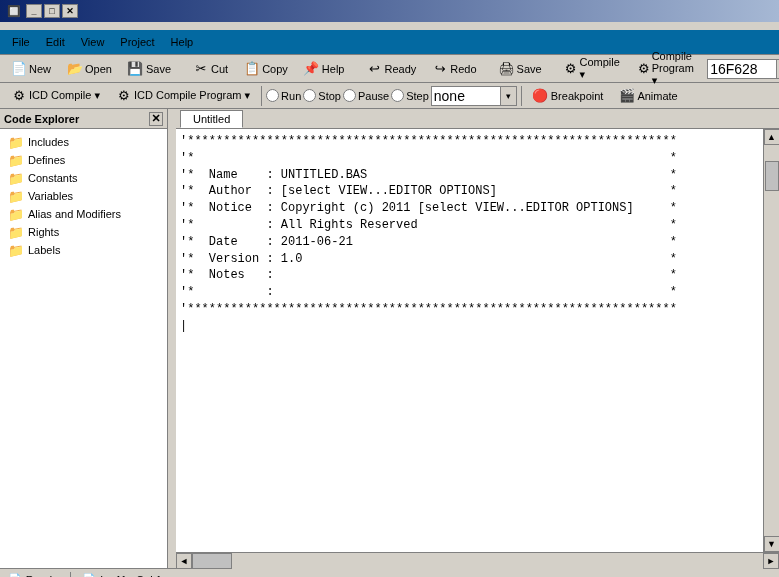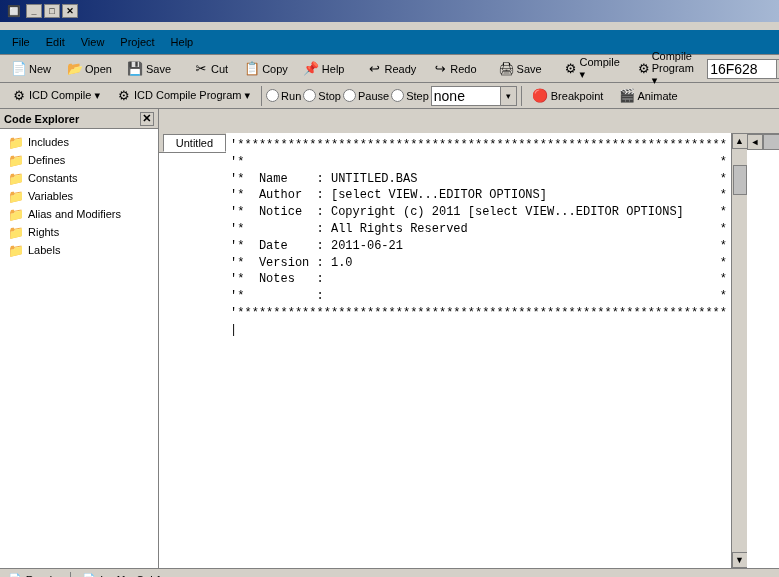--- a/index.html
+++ b/index.html
@@ -113,20 +113,21 @@
       padding: 2px 4px;
       border-bottom: 1px solid #808080;
       gap: 2px;
     }
 
     
     #main-layout {
       display: flex;
       flex-direction: row;
       height: calc(577px - 22px - 20px - 28px - 26px - 24px - 22px);
+      gap: 8px;
     }
 
     
     #code-explorer {
       width: 168px;
       background: white;
       border-right: 1px solid #808080;
       display: flex;
       flex-direction: column;
     }
@@ -203,23 +204,22 @@
     }
     .tab.active {
       background: white;
       border-bottom: 1px solid white;
     }
 
     
     #editor-area {
       flex: 1;
       display: flex;
-      flex-direction: row;
+      flex-direction: column;
       background: white;
-      margin-top: 24px;
     }
     #code-content {
       flex: 1;
       overflow: auto;
       padding: 4px;
       font-family: 'Courier New', monospace;
       font-size: 12px;
       color: #000;
       line-height: 1.4;
       white-space: pre;

